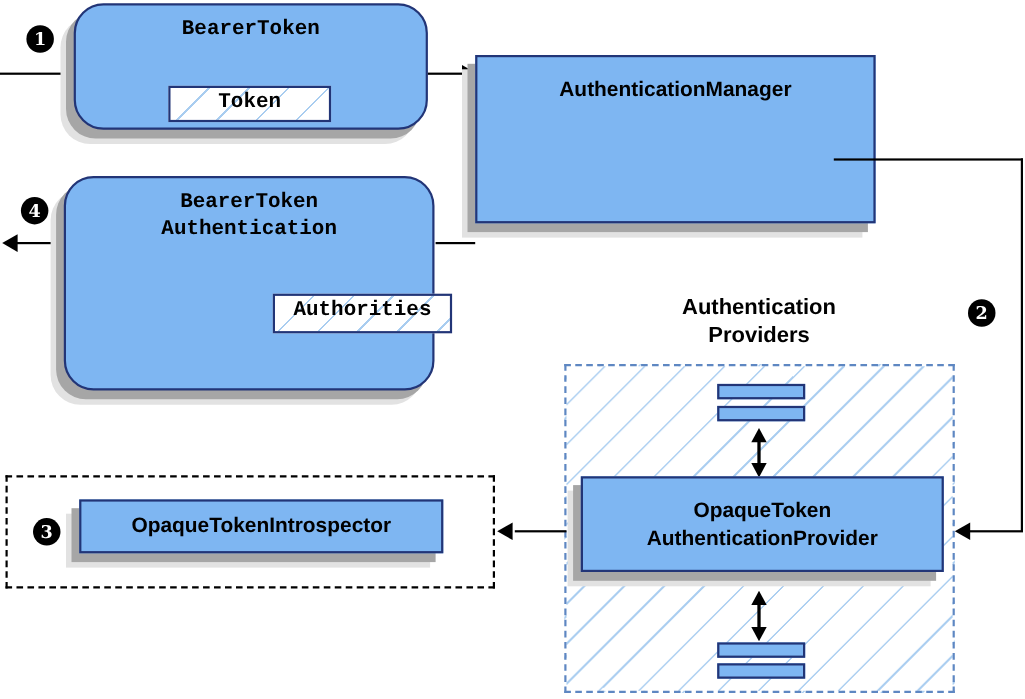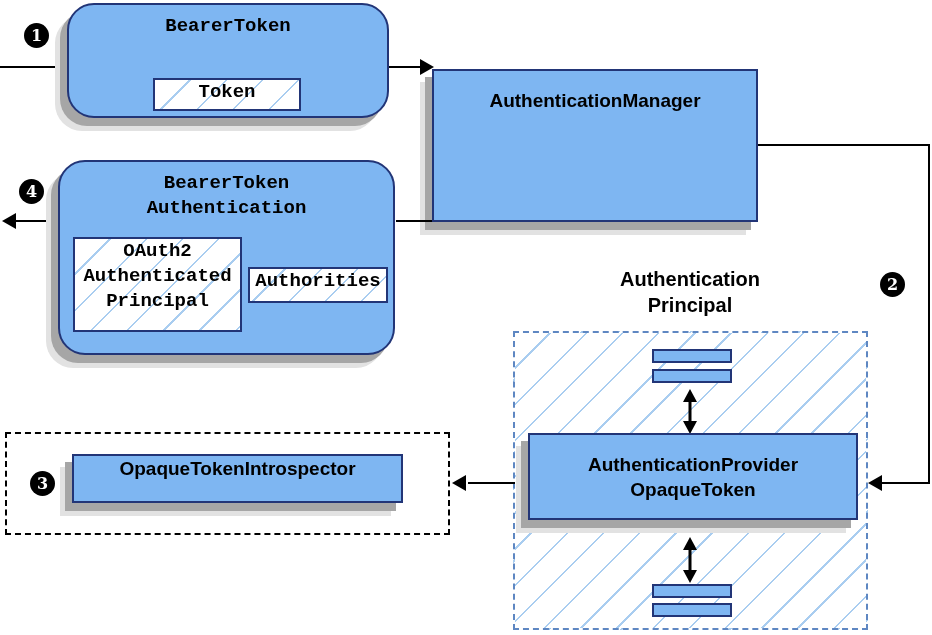--- a/index.html
+++ b/index.html
@@ -131,96 +131,91 @@
       <div>BearerToken</div>
     </div>
     <div class="inner-box hatch" style="left:84px;top:73px;width:148px;height:33px;">
       <div>Token</div>
     </div>
   </div>
 
   <div class="hline" style="left:389px;top:66px;width:33px;"></div>
   <div class="head-right" style="left:420px;top:59px;"></div>
 
-  <div class="node" style="left:432px;top:69px;width:326px;height:153px;">
+  <div class="node" style="left:432px;top:50px;width:364px;height:153px;">
     <div class="node-title" style="margin-top:17px;">
       <div>AuthenticationManager</div>
     </div>
   </div>
 
   <div class="hline" style="left:396px;top:220px;width:36px;"></div>
 
   <div class="hline" style="left:12px;top:220px;width:48px;"></div>
   <div class="head-left" style="left:2px;top:213px;"></div>
   <div class="step" style="left:19px;top:179px;">
       <span>4</span>
     </div>
 
   <div class="node rounded" style="left:58px;top:160px;width:337px;height:195px;">
     <div class="node-title" style="margin-top:9px;">
       <div>BearerToken</div>
       <div>Authentication</div>
     </div>
-    <div class="inner-box hatch" style="left:13px;top:75px;width:169px;height:95px;">
-      <div>OAuth2</div>
-      <div>Authenticated</div>
-      <div>Principal</div>
-    </div>
-    <div class="inner-box hatch" style="left:188px;top:105px;width:140px;height:36px;">
+    <div class="inner-box hatch" style="left:188px;top:105px;width:163px;height:36px;">
       <div>Authorities</div>
     </div>
   </div>
 
   <div class="hline" style="left:758px;top:144px;width:172px;"></div>
   <div class="vline" style="left:928px;top:144px;height:339px;"></div>
   <div class="hline" style="left:880px;top:482px;width:50px;"></div>
   <div class="head-left" style="left:868px;top:475px;"></div>
   <div class="step" style="left:880px;top:272px;">
       <span>2</span>
     </div>
 
   <div class="group-title" style="left:560px;top:266px;width:260px;">
     <div>Authentication</div>
-    <div>Principal</div>
+    <div>Providers</div>
   </div>
 
   <div class="dashed-blue hatch" style="left:513px;top:331px;width:355px;height:299px;"></div>
 
   <div class="bar" style="left:652px;top:349px;"></div>
   <div class="bar" style="left:652px;top:369px;"></div>
 
   <div class="varrow" style="left:676px;top:389px;width:28px;height:45px;">
     <div class="up"></div>
     <div class="shaft"></div>
     <div class="down"></div>
   </div>
 
   <div class="node" style="left:528px;top:433px;width:330px;height:87px;display:flex;flex-direction:column;align-items:center;justify-content:center;">
     <div class="node-title">
+      <div>OpaqueToken</div>
       <div>AuthenticationProvider</div>
-      <div>OpaqueToken</div>
     </div>
   </div>
 
   <div class="varrow" style="left:676px;top:537px;width:28px;height:46px;">
     <div class="up"></div>
     <div class="shaft"></div>
     <div class="down"></div>
   </div>
 
   <div class="bar" style="left:652px;top:584px;"></div>
   <div class="bar" style="left:652px;top:603px;"></div>
 
   <div class="hline" style="left:468px;top:482px;width:47px;"></div>
   <div class="head-left" style="left:452px;top:475px;"></div>
 
   <div class="dashed-black" style="left:5px;top:432px;width:445px;height:103px;">
     <div class="step" style="left:23px;top:37px;">
         <span>3</span>
       </div>
-    <div class="node" style="left:65px;top:20px;width:331px;height:49px;display:flex;justify-content:center;">
+    <div class="node" style="left:65px;top:20px;width:331px;height:49px;display:flex;align-items:center;justify-content:center;">
       <div class="node-title">
         <div>OpaqueTokenIntrospector</div>
       </div>
     </div>
   </div>
 
 </div>
 
 </body></html>

